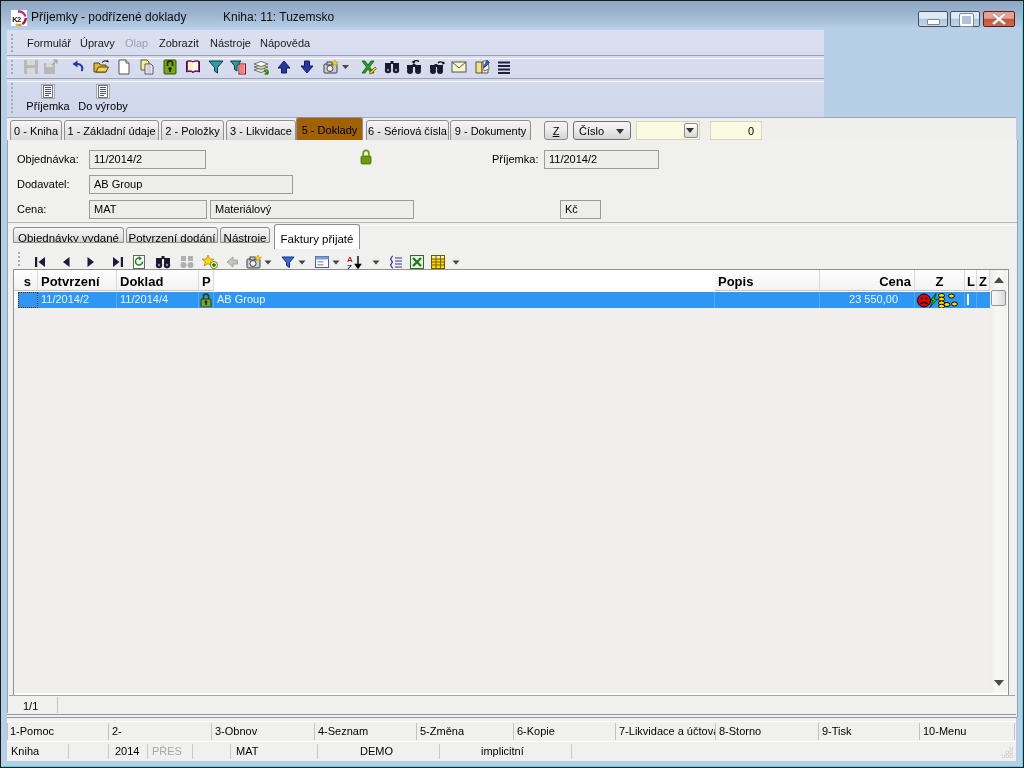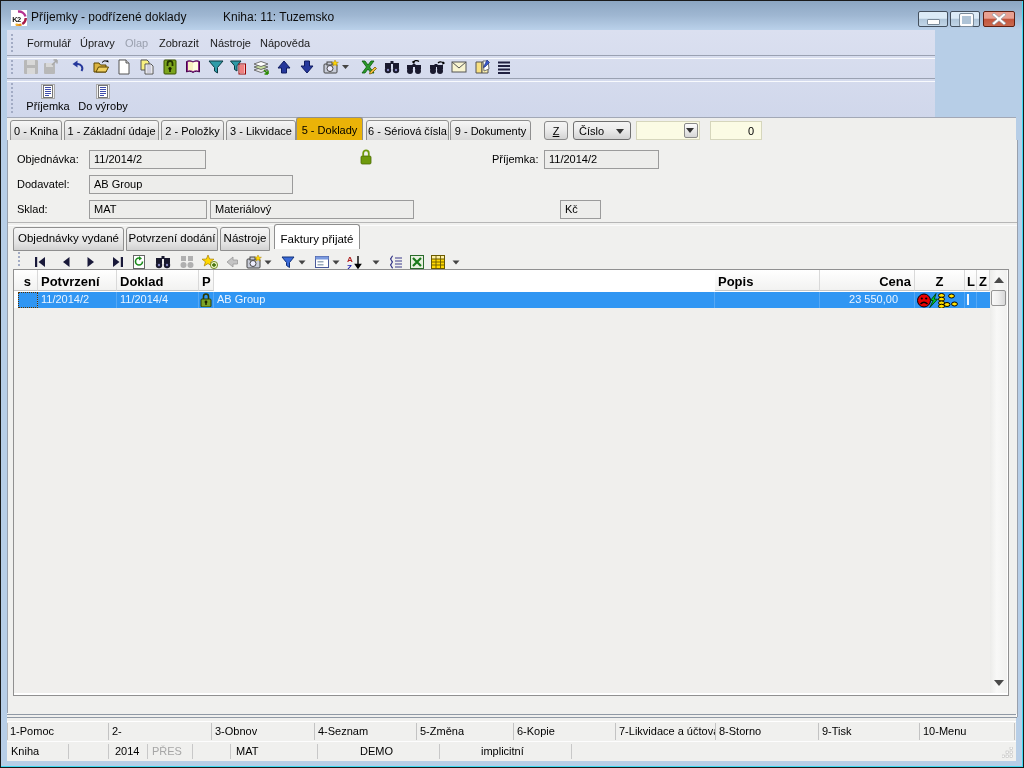--- a/index.html
+++ b/index.html
@@ -6,34 +6,34 @@
 #win{position:absolute;left:0;top:0;width:1024px;height:768px;background:#1a1a1a;}
 #frame{position:absolute;left:1px;top:1px;width:1021px;height:765px;background:#b7cee7;}
 #cyanR{position:absolute;right:1px;top:1px;width:1px;height:766px;background:#3fd9f2;}
 #cyanB{position:absolute;left:1px;bottom:1px;width:1022px;height:1px;background:#3fd9f2;}
 
 #title{position:absolute;left:1px;top:1px;width:1021px;height:29px;background:linear-gradient(#8ca6c2,#9fb7d2 50%,#bad1ea);}
 #title .txt{position:absolute;top:9px;font-size:12px;color:#0c0c0c;}
 #k2icon{position:absolute;left:10px;top:9px;width:16px;height:16px;background:#fff;}
 .capbtn{position:absolute;top:10px;height:14px;border:1px solid #44505e;border-radius:2px;}
 
-#chrome{position:absolute;left:7px;top:30px;width:904px;height:87px;background:linear-gradient(#dbe0f0,#d0d7eb);padding-left:24px;}
+#chrome{position:absolute;left:7px;top:30px;width:817px;height:87px;background:linear-gradient(#dbe0f0,#d0d7eb);}
 .rowsep{position:absolute;left:0;width:100%;height:2px;border-top:1px solid #9aa1b2;border-bottom:1px solid #f8fafd;}
 .grip{position:absolute;width:3px;background-image:radial-gradient(circle at 1px 1px,#a2abc4 0.9px,transparent 1.1px);background-size:3px 4px;}
 .menuitem{position:absolute;top:0;height:100%;display:flex;align-items:center;color:#1a1a1a;}
 
 #tabband{position:absolute;left:7px;top:117px;width:1009px;height:23px;background:#efefed;border-top:1px solid #a2a8b6;box-sizing:border-box;}
 .tab{position:absolute;top:2px;height:24px;background:linear-gradient(#f6f6f6,#e2e2e2 60%,#d4d4d4);border:1px solid #8f8f8f;border-radius:3px 3px 0 0;text-align:center;padding-top:4px;box-sizing:border-box;white-space:nowrap;overflow:hidden;}
-.tab.active{top:-1px;height:23px;background:#eab308;z-index:3;padding-top:6px;border-bottom:none;}
+.tab.active{top:-1px;height:23px;background:#a16207;z-index:3;padding-top:6px;border-bottom:none;}
 
 #panel{position:absolute;left:7px;top:140px;width:1009px;height:577px;background:#f0f0ee;border-left:1px solid #98a0ad;border-right:1px solid #98a0ad;}
 .field{position:absolute;height:19px;background:#ededeb;border:1px solid #9b9b9b;box-sizing:border-box;padding:2px 0 0 4px;overflow:hidden;white-space:nowrap;}
 .lbl{position:absolute;height:16px;}
 
-.stab{position:absolute;top:4px;height:24px;background:linear-gradient(#f6f6f6,#e2e2e2 70%,#d2d2d2);border:1px solid #8f8f8f;border-radius:3px 3px 0 0;padding-top:4px;box-sizing:border-box;text-align:center;white-space:nowrap;overflow:hidden;font-size:11.5px;}
+.stab{position:absolute;top:4px;height:16px;background:linear-gradient(#f6f6f6,#e2e2e2 70%,#d2d2d2);border:1px solid #8f8f8f;border-radius:3px 3px 0 0;padding-top:4px;box-sizing:border-box;text-align:center;white-space:nowrap;overflow:hidden;font-size:11.5px;}
 .stab.active{top:1px;height:25px;background:#fff;z-index:3;padding-top:8px;border-bottom:none;}
 
 #grid{position:absolute;left:5px;top:129px;width:994px;height:425px;background:#fff;border:1px solid #909090;}
 .hcell{position:absolute;top:0;height:21px;font-weight:bold;font-size:13px;padding-top:4px;box-sizing:border-box;background:linear-gradient(#ffffff,#f2f2f1);border-right:1px solid #d9d9d9;border-bottom:1px solid #c6c6c6;white-space:nowrap;overflow:hidden;}
 .dcell{position:absolute;top:0;height:16px;background:#3096f3;color:#eaf4ff;padding-top:1px;box-sizing:border-box;border-right:1px solid #56a8f5;}
 
 .bbar{position:absolute;left:7px;width:1009px;background:#f0f0ee;}
 .fntxt{position:absolute;top:3px;white-space:nowrap;overflow:hidden;display:inline-block;}
 .fnsep{position:absolute;top:1px;height:17px;width:1px;background:#c3c3c3;}
 .stsep{position:absolute;top:2px;height:15px;width:1px;background:#c8c8c8;}
@@ -236,21 +236,21 @@
   <div class="lbl" style="left:9px;top:13px">Objednávka:</div>
   <div class="field" style="left:81px;top:10px;width:117px">11/2014/2</div>
   <div class="lbl" style="left:484px;top:13px">Příjemka:</div>
   <svg style="position:absolute;left:352px;top:9px" width="12" height="16" viewBox="0 0 12 16">
         <rect x="1" y="7" width="10" height="8" rx="1.2" fill="#6f9a0c" stroke="#4a6a00" stroke-width="0.8"></rect>
         <path d="M3.2 7 V4.2 a2.8 2.8 0 0 1 5.6 0 V7" fill="none" stroke="#6f9a0c" stroke-width="1.8"></path>
       </svg>
   <div class="field" style="left:536px;top:10px;width:115px">11/2014/2</div>
   <div class="lbl" style="left:9px;top:38px">Dodavatel:</div>
   <div class="field" style="left:81px;top:35px;width:204px">AB Group</div>
-  <div class="lbl" style="left:9px;top:63px">Sklad:</div>
+  <div class="lbl" style="left:9px;top:63px">Cena:</div>
   <div class="field" style="left:81px;top:60px;width:118px">MAT</div>
   <div class="field" style="left:202px;top:60px;width:204px">Materiálový</div>
   <div class="field" style="left:552px;top:60px;width:41px">Kč</div>
 
   <div style="position:absolute;left:0;top:82px;width:100%;height:2px;border-top:1px solid #b6b6b6;border-bottom:1px solid #fbfbfb"></div>
 
   <div class="stab" style="left:5px;top:87px;width:111px">Objednávky vydané</div>
   <div class="stab" style="left:118px;top:87px;width:92px">Potvrzení dodání</div>
   <div class="stab" style="left:212px;top:87px;width:50px">Nástroje</div>
   <div class="stab active" style="left:266px;top:84px;width:86px">Faktury přijaté</div>
@@ -403,20 +403,24 @@
       <svg style="position:absolute;left:4px;top:7px" width="10" height="6">
             <path d="M5 0 L10 6 L0 6 Z" fill="#4a4a4a"></path>
           </svg>
       <div style="position:absolute;left:1px;top:20px;width:15px;height:16px;background:linear-gradient(90deg,#f8f8f8,#efefef 45%,#d8d8d8);border:1px solid #949494;border-radius:2px;box-sizing:border-box"></div>
       <svg style="position:absolute;left:4px;top:410px" width="10" height="6">
             <path d="M0 0 L10 0 L5 6 Z" fill="#4a4a4a"></path>
           </svg>
     </div>
   </div>
 
+  <div style="position:absolute;left:1px;top:555px;width:1006px;height:19px;background:#f0f0ee;border-top:1px solid #a5a5a5">
+    <div style="position:absolute;left:14px;top:4px">1/1</div>
+    <div style="position:absolute;left:48px;top:1px;width:1px;height:17px;background:#c5c5c5"></div>
+  </div>
   <div style="position:absolute;left:0;top:574px;width:100%;height:3px;background:#fff;border-bottom:1px solid #909090"></div>
 </div>
 
 <div style="position:absolute;left:7px;top:713px;width:1009px;height:47px;background:#f0f0ee"></div>
 <div style="position:absolute;left:7px;top:714px;width:1009px;height:1px;background:#9099a5"></div>
 <div style="position:absolute;left:7px;top:717px;width:1009px;height:1px;background:#9099a5"></div>
 
 <div class="bbar" style="top:721px;height:19px;border-top:1px solid #fff">
   <span class="fntxt" style="left:3px">1-Pomoc</span>
   <span class="fntxt" style="left:105px">2-</span>

